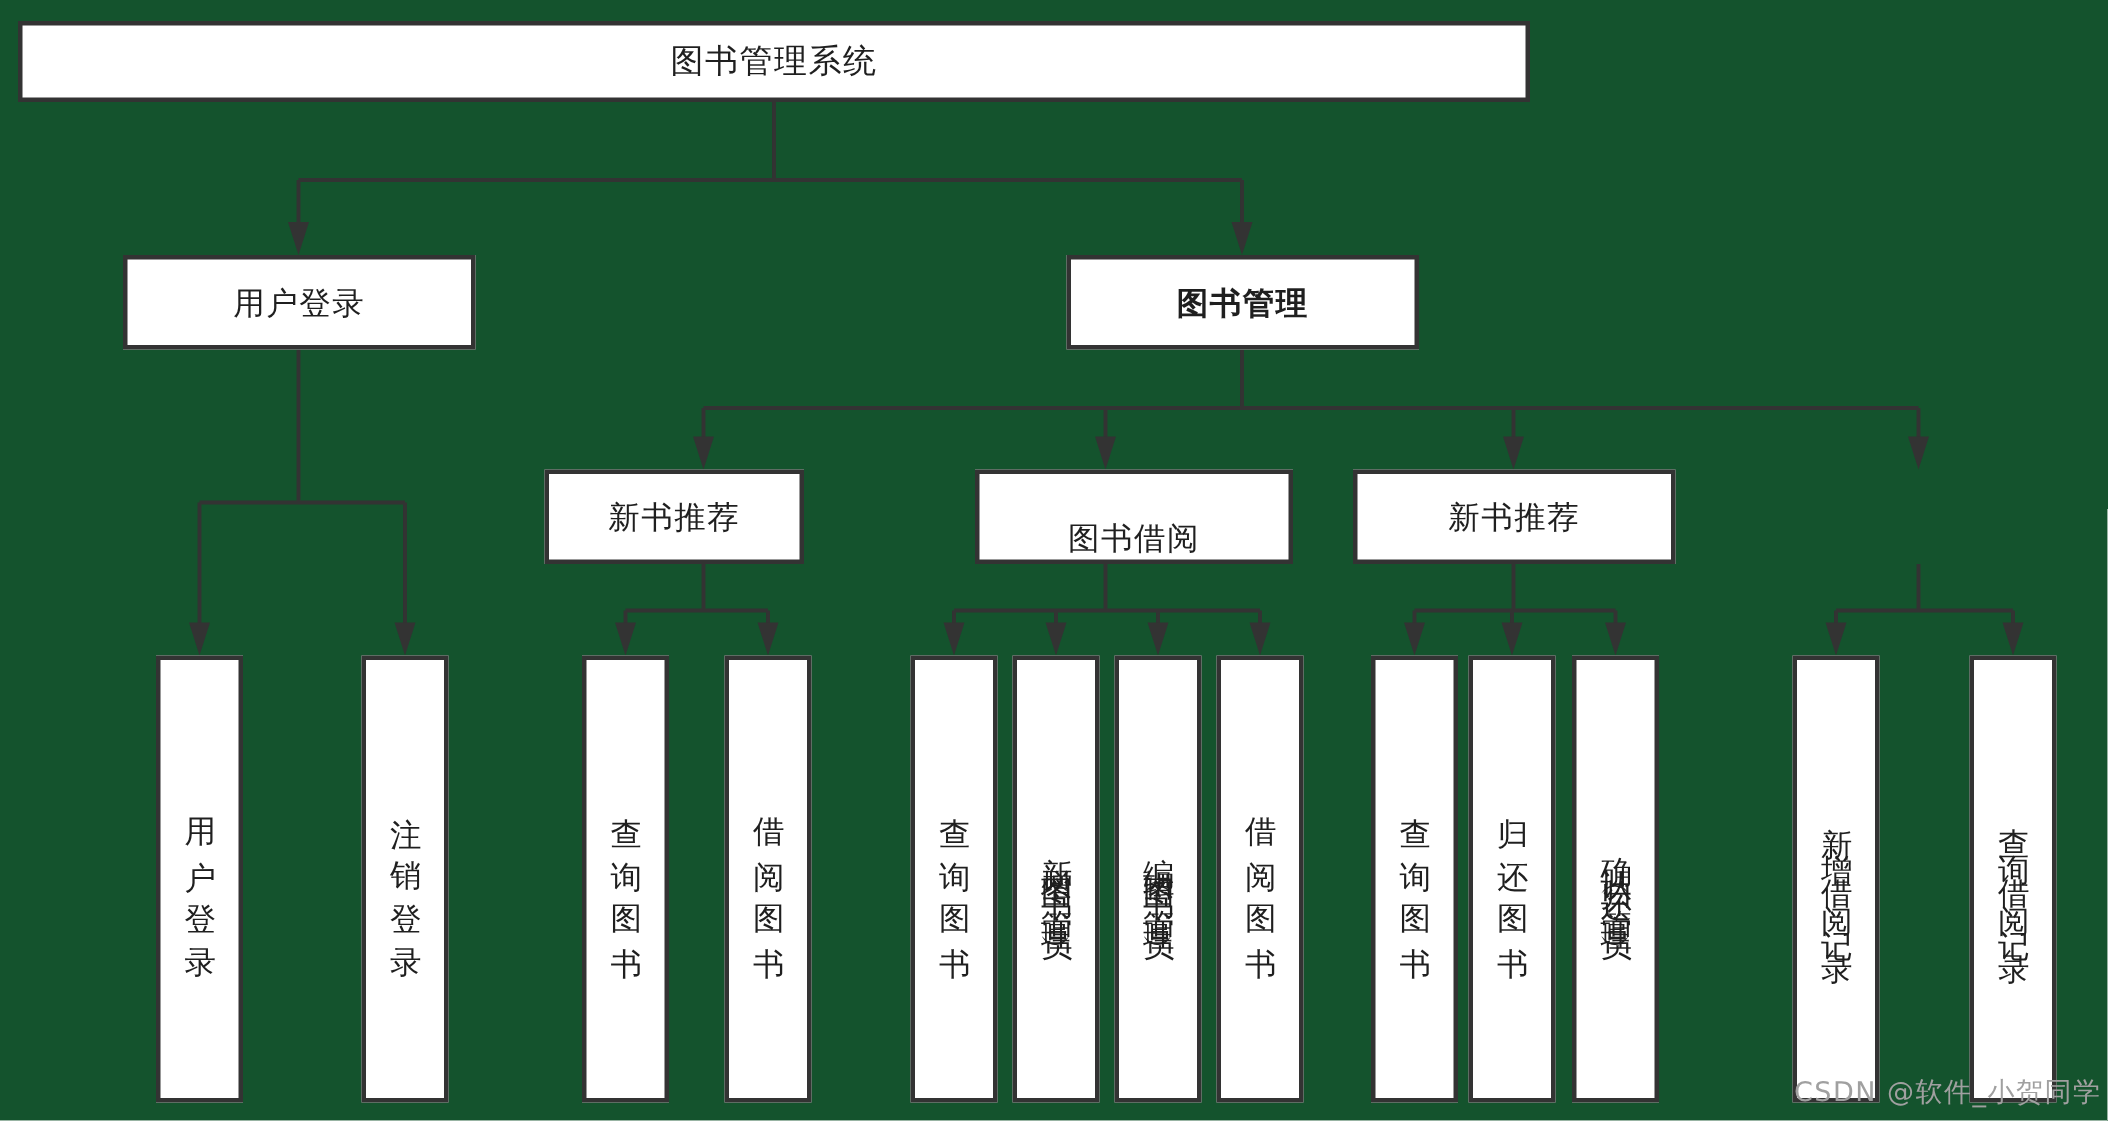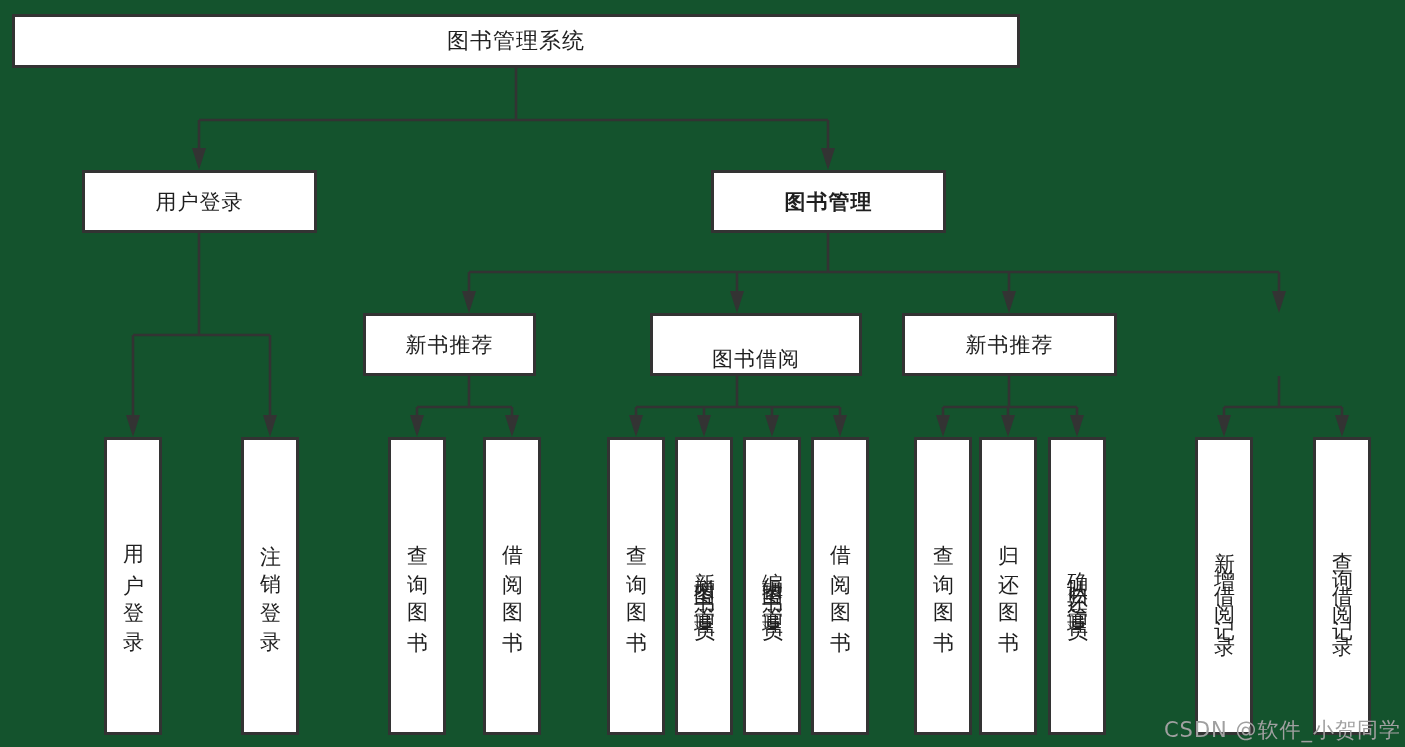--- a/index.html
+++ b/index.html
@@ -33,21 +33,21 @@
     font-size:21px;
     line-height:1;
     display:block;
   }
   .ls-wide span{letter-spacing:29px;}
   .ls-mid  span{letter-spacing:17px;}
   .ls-tight span{letter-spacing:7px;}
   #watermark{
     position:absolute;
     right:4px;top:716px;
-    font-size:21px;
+    font-size:18px;
     color:#a0a0a0;
     letter-spacing:1px;
     white-space:nowrap;
     z-index:3;
   }
 </style>
 </head>
 <body>
 
 <div id="stage">

